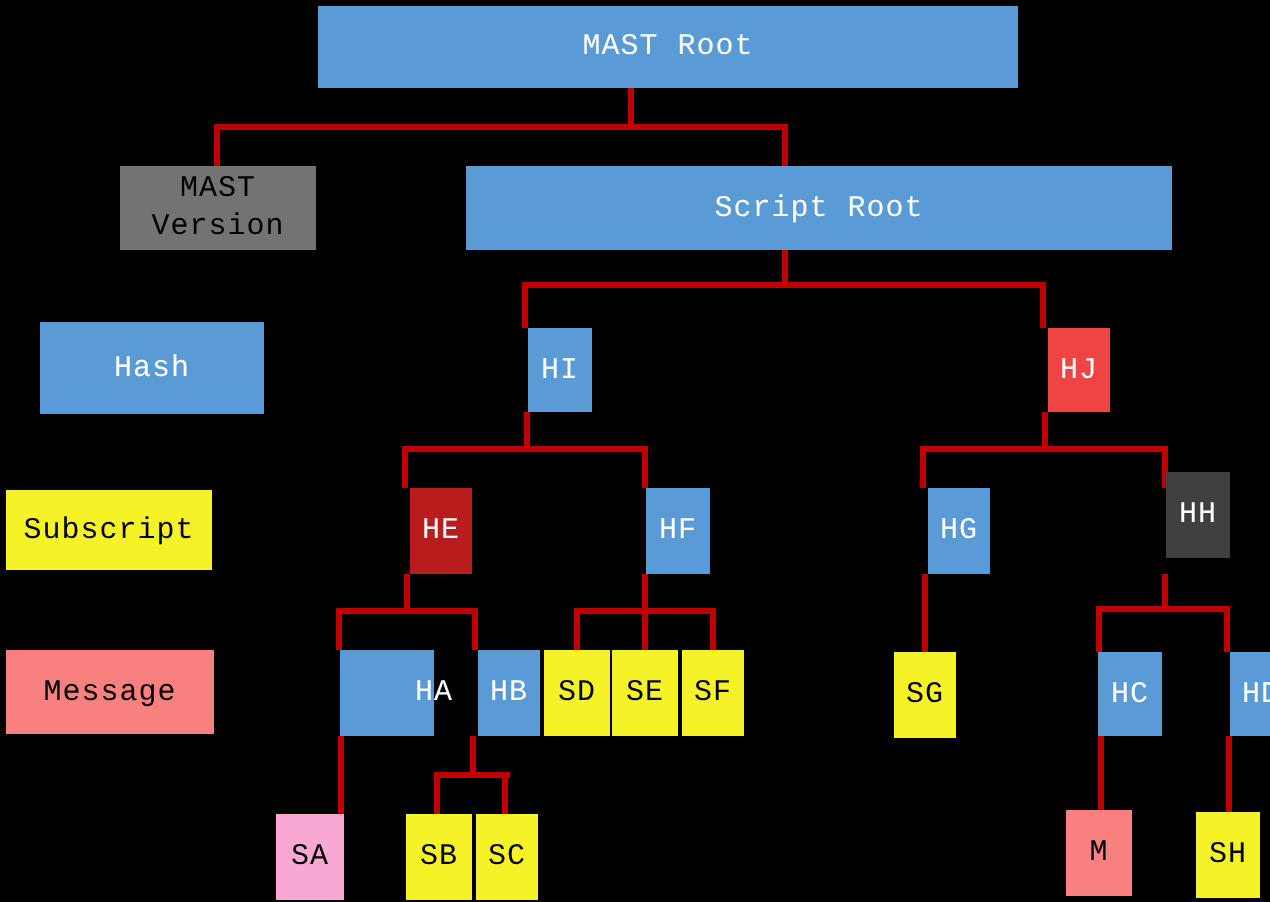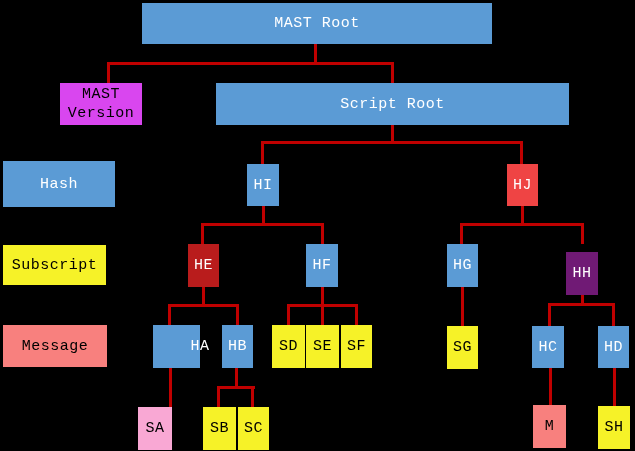--- a/index.html
+++ b/index.html
@@ -20,21 +20,21 @@
     display: flex;
     align-items: center;
     justify-content: center;
     text-align: center;
     font-size: 15px;
     line-height: 19px;
     white-space: pre-line;
     box-sizing: border-box;
     letter-spacing: 0.5px;
   }
-  .node.light-text { color: #FFFFFF; }
+  .node.light-text { color: #FFFFFF; margin-left: 17px; }
   .node.dark-text  { color: #000000; }
   .edge {
     position: absolute;
   }
 </style>
 </head>
 <body>
 
 <div id="canvas">
     <div class="edge" style="left: 314px; top: 44px; width: 3px; height: 21px; background: rgb(192, 0, 0);"></div>
@@ -67,32 +67,32 @@
     <div class="edge" style="left: 548px; top: 303px; width: 3px; height: 23px; background: rgb(192, 0, 0);"></div>
     <div class="edge" style="left: 612px; top: 303px; width: 3px; height: 23px; background: rgb(192, 0, 0);"></div>
     <div class="edge" style="left: 169px; top: 368px; width: 3px; height: 39px; background: rgb(192, 0, 0);"></div>
     <div class="edge" style="left: 235px; top: 368px; width: 3px; height: 21px; background: rgb(192, 0, 0);"></div>
     <div class="edge" style="left: 217px; top: 386px; width: 38px; height: 3px; background: rgb(192, 0, 0);"></div>
     <div class="edge" style="left: 217px; top: 386px; width: 3px; height: 21px; background: rgb(192, 0, 0);"></div>
     <div class="edge" style="left: 251px; top: 386px; width: 3px; height: 21px; background: rgb(192, 0, 0);"></div>
     <div class="edge" style="left: 549px; top: 368px; width: 3px; height: 38px; background: rgb(192, 0, 0);"></div>
     <div class="edge" style="left: 613px; top: 368px; width: 3px; height: 38px; background: rgb(192, 0, 0);"></div>
     <div class="node light-text" style="left: 142px; top: 3px; width: 350px; height: 41px; background: rgb(91, 155, 213);">MAST Root</div>
-    <div class="node dark-text" style="left: 60px; top: 83px; width: 82px; height: 42px; background: #d946ef;">MAST
+    <div class="node dark-text" style="left: 60px; top: 83px; width: 98px; height: 42px; background: #737373;">MAST
 Version</div>
     <div class="node light-text" style="left: 216px; top: 83px; width: 353px; height: 42px; background: rgb(91, 155, 213);">Script Root</div>
     <div class="node light-text" style="left: 3px; top: 161px; width: 112px; height: 46px; background: rgb(91, 155, 213);">Hash</div>
     <div class="node dark-text" style="left: 3px; top: 245px; width: 103px; height: 40px; background: rgb(246, 242, 40);">Subscript</div>
     <div class="node dark-text" style="left: 3px; top: 325px; width: 104px; height: 42px; background: rgb(248, 128, 126);">Message</div>
     <div class="node light-text" style="left: 247px; top: 164px; width: 32px; height: 42px; background: rgb(91, 155, 213);">HI</div>
     <div class="node light-text" style="left: 507px; top: 164px; width: 31px; height: 42px; background: #ef4444;">HJ</div>
     <div class="node light-text" style="left: 188px; top: 244px; width: 31px; height: 43px; background: #b91c1c;">HE</div>
     <div class="node light-text" style="left: 306px; top: 244px; width: 32px; height: 43px; background: rgb(91, 155, 213);">HF</div>
     <div class="node light-text" style="left: 447px; top: 244px; width: 31px; height: 43px; background: rgb(91, 155, 213);">HG</div>
-    <div class="node light-text" style="left: 566px; top: 252px; width: 32px; height: 43px; background: #701a75;">HH</div>
+    <div class="node light-text" style="left: 566px; top: 236px; width: 32px; height: 43px; background: #404040;">HH</div>
     <div class="node light-text" style="left: 153px; top: 325px; width: 26px; height: 43px; background: rgb(91, 155, 213); padding-left: 47px;">HA</div>
     <div class="node light-text" style="left: 222px; top: 325px; width: 31px; height: 43px; background: rgb(91, 155, 213); font-family: Liberation Mono, monospace;">HB</div>
     <div class="node dark-text" style="left: 272px; top: 325px; width: 33px; height: 43px; background: rgb(246, 242, 40);">SD</div>
     <div class="node dark-text" style="left: 306px; top: 325px; width: 33px; height: 43px; background: rgb(246, 242, 40);">SE</div>
     <div class="node dark-text" style="left: 341px; top: 325px; width: 31px; height: 43px; background: rgb(246, 242, 40);">SF</div>
     <div class="node dark-text" style="left: 447px; top: 326px; width: 31px; height: 43px; background: rgb(246, 242, 40);">SG</div>
     <div class="node light-text" style="left: 532px; top: 326px; width: 32px; height: 42px; background: rgb(91, 155, 213);">HC</div>
     <div class="node light-text" style="left: 598px; top: 326px; width: 31px; height: 42px; background: rgb(91, 155, 213);">HD</div>
     <div class="node dark-text" style="left: 138px; top: 407px; width: 34px; height: 43px; background: #f9a8d4;">SA</div>
     <div class="node dark-text" style="left: 203px; top: 407px; width: 33px; height: 43px; background: rgb(246, 242, 40);">SB</div>

